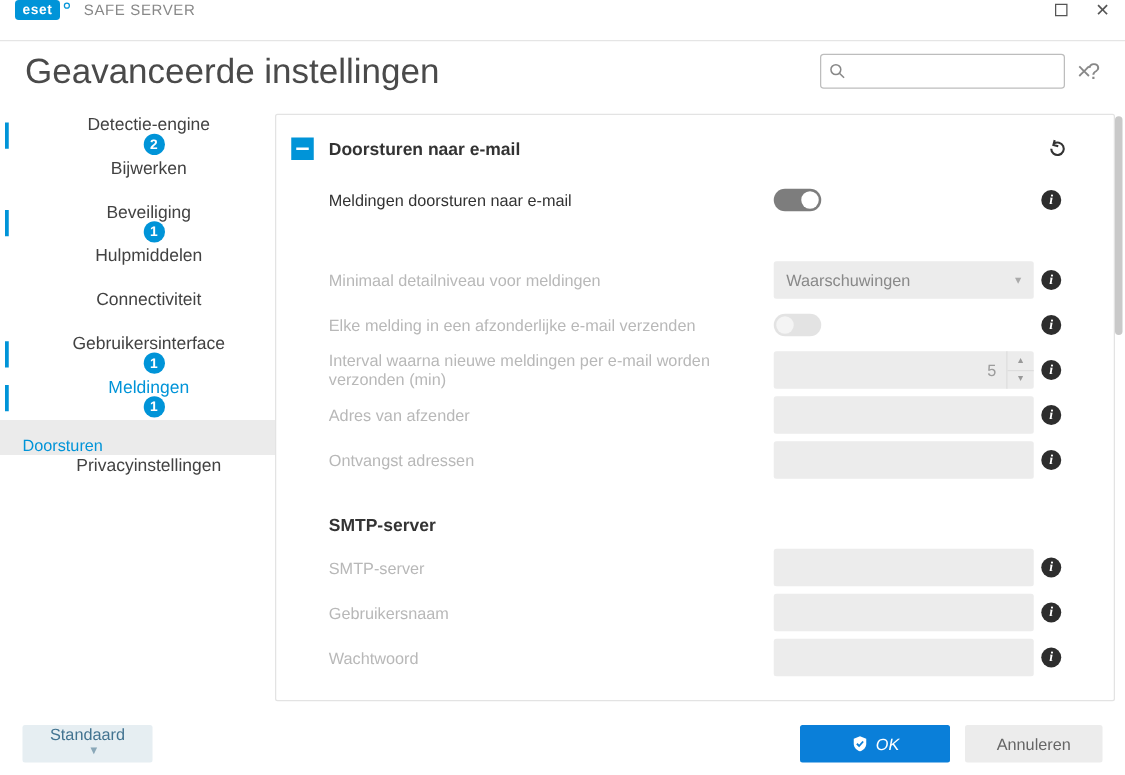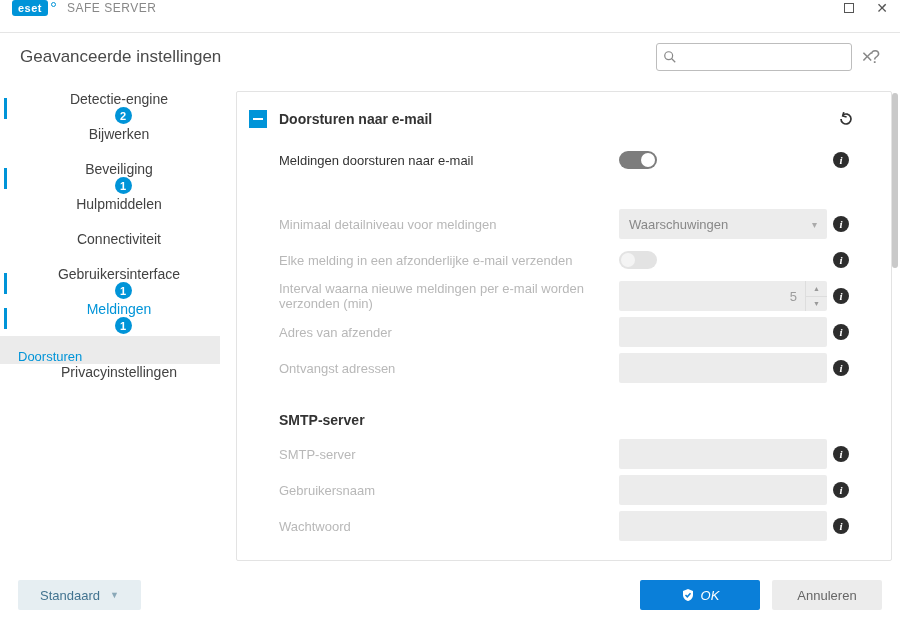--- a/index.html
+++ b/index.html
@@ -11,41 +11,41 @@
 .eset-logo-box { background: #0094d8; color: #fff; font-weight: 700; font-size: 11px; padding: 2px 6px; border-radius: 3px; letter-spacing: 0.5px; }
 .eset-logo-circ { width: 5px; height: 5px; border: 1.5px solid #0094d8; border-radius: 50%; position: relative; top: -4px; left: -3px; }
 .eset-product { color: #888; font-size: 12px; letter-spacing: 0.5px; margin-left: 2px; }
 .titlebar-controls { margin-left: auto; display: flex; gap: 22px; align-items: center; }
 .titlebar-controls span { color: #555; font-size: 14px; cursor: pointer; }
 .tb-maximize { width: 10px; height: 10px; border: 1px solid #555; display: inline-block; }
 .tb-close { font-size: 16px; line-height: 10px; }
 
 
 .header { height: 48px; display: flex; align-items: center; padding: 0 20px; gap: 12px; }
-.header-title { font-size: 17px; color: #4a4a4a; flex: 1; }
+.header-title { font-size: 28px; color: #4a4a4a; flex: 1; }
 .search-wrap { width: 196px; height: 28px; border: 1px solid #bdbdbd; border-radius: 3px; display: flex; align-items: center; padding: 0 6px; background: #fff; }
 .search-wrap svg { flex-shrink: 0; }
 .search-input { border: none; outline: none; flex: 1; font-size: 13px; margin: 0 4px; background: transparent; }
 .clear-x { color: #888; font-size: 15px; cursor: pointer; }
 .help-icon { color: #888; font-size: 18px; cursor: pointer; margin-left: 6px; }
 
 
 .body { display: flex; height: 490px; }
 
 
 .sidebar { width: 220px; padding-top: 10px; }
 .sb-item { position: relative; height: 35px; display: flex; align-items: center; padding-left: 18px; font-size: 14px; color: #424242; cursor: pointer; flex-direction: column; }
 .sb-item.mark::before { content: ""; position: absolute; left: 4px; top: 7px; bottom: 7px; width: 3px; background: #0094d8; }
 .sb-item.active { color: #0094d8; }
 .sb-sub { height: 28px; display: flex; align-items: flex-end; padding-left: 18px; font-size: 13px; color: #0094d8; background: #ebebeb; cursor: pointer; }
 .badge { display: inline-flex; align-items: center; justify-content: center; min-width: 17px; height: 17px; border-radius: 9px; background: #0094d8; color: #fff; font-size: 11px; font-weight: 600; margin-left: 8px; padding: 0 4px; }
 
 
 .content-wrap { flex: 1; padding: 10px 8px 10px 0; position: relative; }
-.content { background: #fff; border: 1px solid #e3e3e3; border-radius: 2px; height: 100%; padding: 18px 36px 18px 12px; overflow: hidden; margin-left: 16px; }
+.content { background: #fff; border: 1px solid #e3e3e3; border-radius: 2px; height: 100%; padding: 18px 36px 18px 12px; overflow: hidden; }
 .scrollbar { position: absolute; right: 2px; top: 12px; width: 6px; height: 175px; background: #c9c9c9; border-radius: 3px; }
 
 .section-head { display: flex; align-items: center; gap: 12px; margin-bottom: 16px; }
 .collapse-btn { width: 18px; height: 18px; background: #0094d8; display: flex; align-items: center; justify-content: center; cursor: pointer; }
 .collapse-btn span { width: 10px; height: 2px; background: #fff; display: block; }
 .section-title { font-weight: 600; font-size: 14px; color: #333; flex: 1; }
 .revert-icon { cursor: pointer; }
 
 .row { display: flex; align-items: center; min-height: 32px; padding-left: 30px; margin-bottom: 4px; }
 .row-label { flex: 1; font-size: 13px; color: #333; padding-right: 0; }
@@ -77,21 +77,21 @@
 .spinner-btns { width: 22px; height: 100%; border-left: 1px solid #ddd; display: flex; flex-direction: column; }
 .spinner-btns div { flex: 1; display: flex; align-items: center; justify-content: center; font-size: 7px; color: #999; border-bottom: 1px solid #ddd; cursor: pointer; }
 .spinner-btns div:last-child { border-bottom: none; }
 
 
 .info { width: 16px; height: 16px; border-radius: 50%; background: #2d2d2d; color: #fff; font-size: 11px; font-weight: bold; font-style: italic; font-family: Georgia, serif; display: inline-flex; align-items: center; justify-content: center; cursor: pointer; }
 
 
 .footer { height: 48px; display: flex; align-items: center; padding: 0 18px; gap: 12px; }
 .btn { height: 30px; padding: 0 22px; border-radius: 2px; font-size: 13px; cursor: pointer; display: inline-flex; align-items: center; border: none; }
-.btn-default { background: #e6eef2; color: #427390; }
+.btn-default { background: #e6eef2; color: #427390; flex-direction: column; }
 .btn-default .chev { margin-left: 10px; font-size: 9px; color: #8aa8b8; }
 .btn-primary { background: #0a7fd9; color: #fff; font-weight: 500; gap: 6px; min-width: 120px; justify-content: center; font-style: italic; }
 .btn-secondary { background: #ececec; color: #666; min-width: 110px; justify-content: center; }
 .footer-spacer { flex: 1; }
 .shield-icon { display:inline-block; }
 </style>
 </head>
 <body>
 
 <div class="titlebar">

